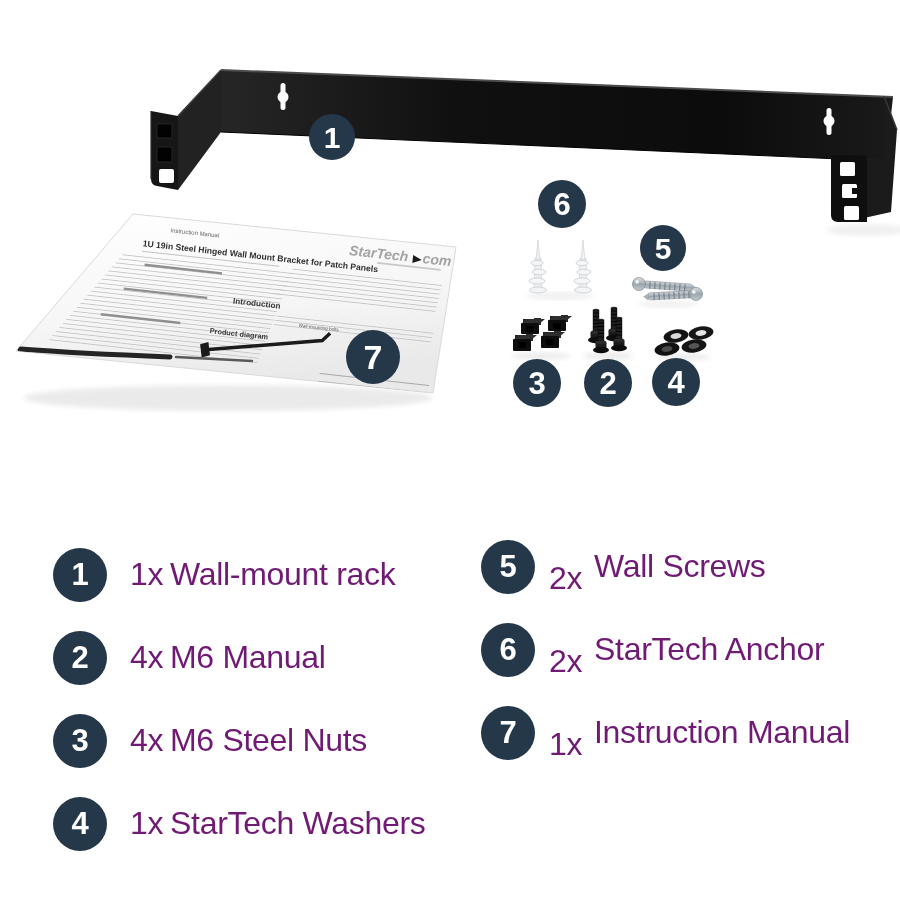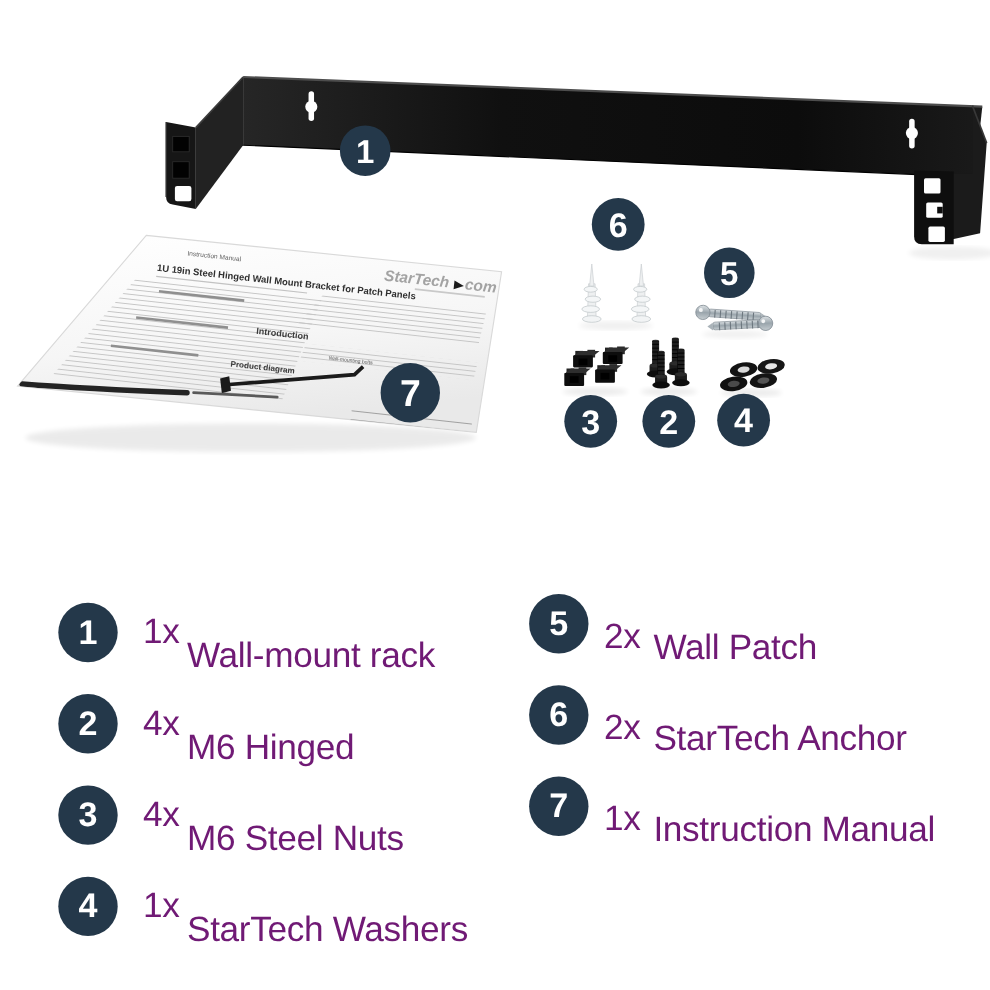--- a/index.html
+++ b/index.html
@@ -7,21 +7,21 @@
          font-family:"Liberation Sans",sans-serif;}
   .photo-svg{position:absolute;left:0;top:0;}
   
   .lrow{position:absolute;height:54px;white-space:nowrap;}
   .badge{position:absolute;left:0;top:0;width:54px;height:54px;border-radius:50%;
          background:#24384a;color:#ffffff;font-weight:bold;font-size:31px;
          display:flex;align-items:center;justify-content:center;}
   .qty,.plabel{position:absolute;top:27px;transform:translateY(-52%);
          font-size:32px;color:#701a75;letter-spacing:-0.3px;}
   .qty{left:77px;}
-  .plabel{left:117px;margin-top:22px;}
+  .plabel{left:117px;}
   .rcol .qty{left:68px;margin-top:12px;}
   .rcol .plabel{left:113px;}
   
   text{font-family:"Liberation Sans",sans-serif;}
   .callout-num{fill:#ffffff;font-weight:bold;text-anchor:middle;}
 </style>
 </head>
 <body>
 
 <div class="stage">
@@ -300,21 +300,21 @@
           <span>1</span>
         </div>
       <span class="qty">1x</span>
       <span class="plabel">Wall-mount rack</span>
     </div>
     <div class="lrow" style="left:53px;top:631px;">
       <div class="badge">
           <span>2</span>
         </div>
       <span class="qty">4x</span>
-      <span class="plabel">M6 Hinged</span>
+      <span class="plabel">M6 Manual</span>
     </div>
     <div class="lrow" style="left:53px;top:714px;">
       <div class="badge">
           <span>3</span>
         </div>
       <span class="qty">4x</span>
       <span class="plabel">M6 Steel Nuts</span>
     </div>
     <div class="lrow" style="left:53px;top:797px;">
       <div class="badge">
@@ -322,21 +322,21 @@
         </div>
       <span class="qty">1x</span>
       <span class="plabel">StarTech Washers</span>
     </div>
 
     <div class="lrow rcol" style="left:481px;top:540px;">
       <div class="badge">
           <span>5</span>
         </div>
       <span class="qty">2x</span>
-      <span class="plabel">Wall Patch</span>
+      <span class="plabel">Wall Screws</span>
     </div>
     <div class="lrow rcol" style="left:481px;top:623px;">
       <div class="badge">
           <span>6</span>
         </div>
       <span class="qty">2x</span>
       <span class="plabel">StarTech Anchor</span>
     </div>
     <div class="lrow rcol" style="left:481px;top:706px;">
       <div class="badge">

